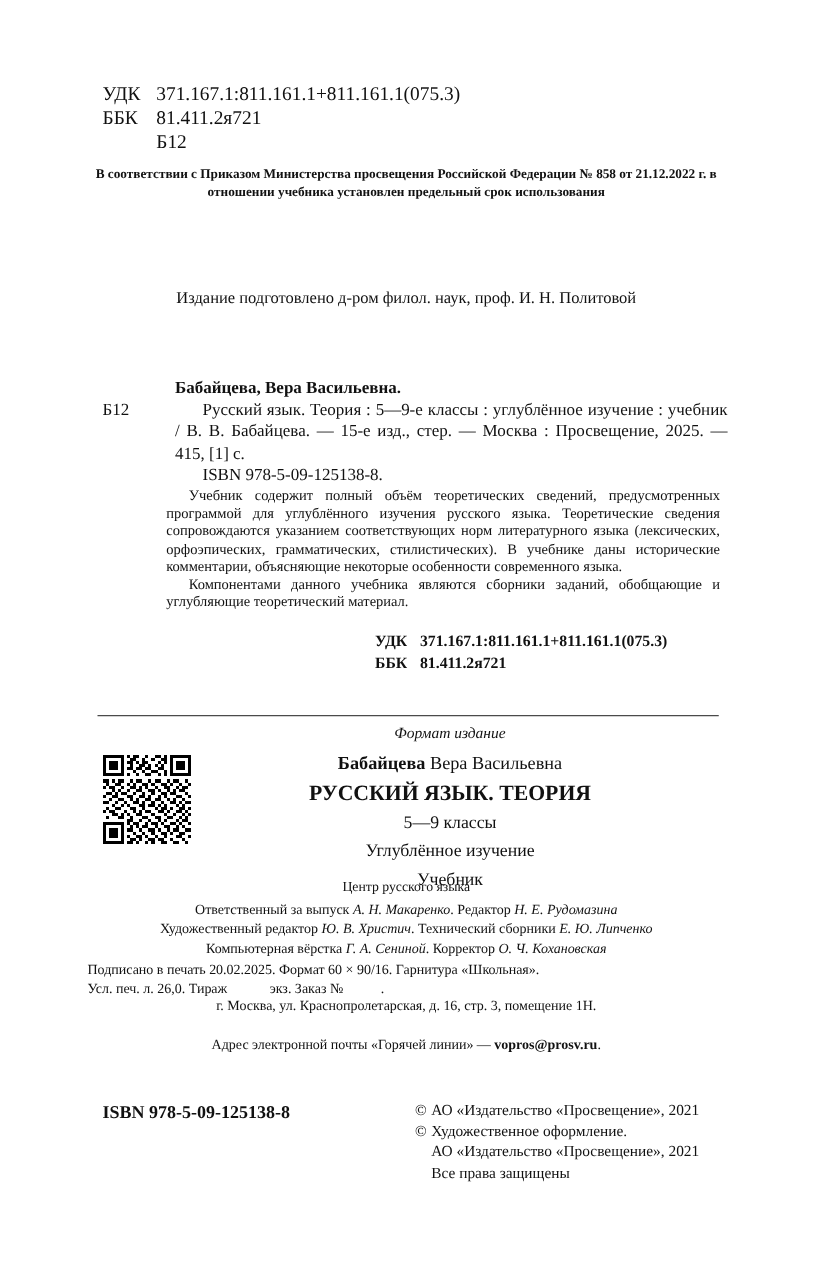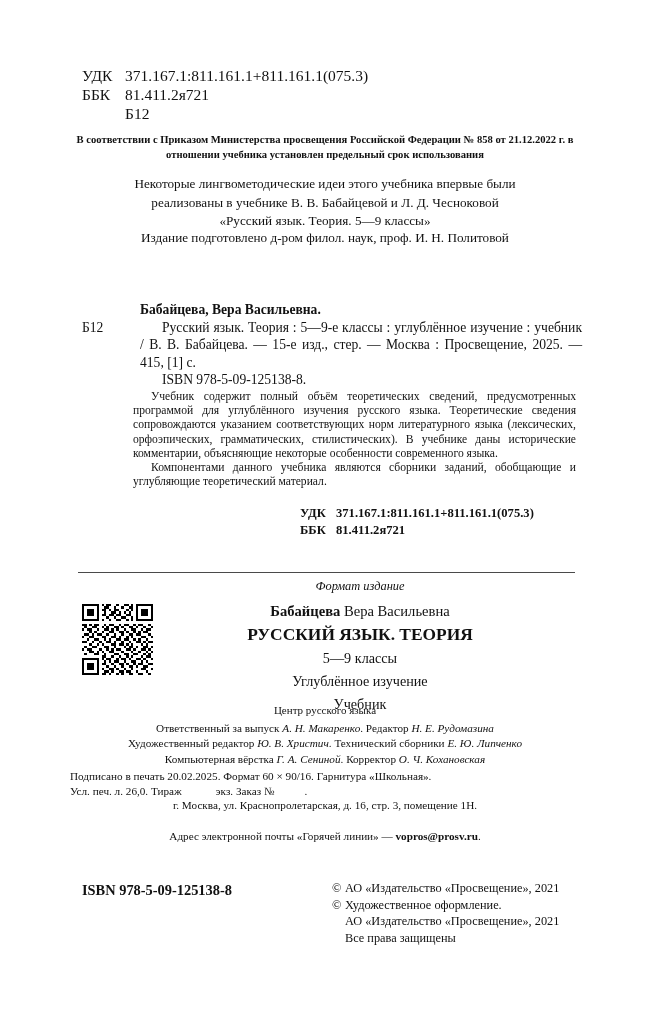--- a/index.html
+++ b/index.html
@@ -276,25 +276,20 @@
 <div class="page">
 
   <div class="class-block">
     <span class="class-row"><span class="class-key">УДК</span><span class="class-val">371.167.1:811.161.1+811.161.1(075.3)</span></span>
     <span class="class-row"><span class="class-key">ББК</span><span class="class-val">81.411.2я721</span></span>
     <span class="class-code">Б12</span>
   </div>
 
   <div class="notice notice-order">В соответствии с Приказом Министерства просвещения Российской Федерации № 858 от 21.12.2022 г. в отношении учебника установлен предельный срок использования</div>
 
-  <div class="notice-idea">
-    <div>Некоторые лингвометодические идеи этого учебника впервые были</div>
-    <div>реализованы в учебнике В. В. Бабайцевой и Л. Д. Чесноковой</div>
-    <div>«Русский язык. Теория. 5—9 классы»</div>
-  </div>
   <div class="notice-prep">Издание подготовлено д-ром филол. наук, проф. И. Н. Политовой</div>
 
   <div class="biblio">
     <div class="biblio-author">Бабайцева, Вера Васильевна.</div>
     <div class="biblio-body">
       <span class="biblio-shelf">Б12</span>
       <div class="biblio-desc">Русский язык. Теория : 5—9-е классы : углублённое изучение : учебник / В. В. Бабайцева. — 15-е изд., стер. — Москва : Просвещение, 2025. — 415, [1] с.</div>
       <div class="biblio-isbn">ISBN 978-5-09-125138-8.</div>
     </div>
   </div>

